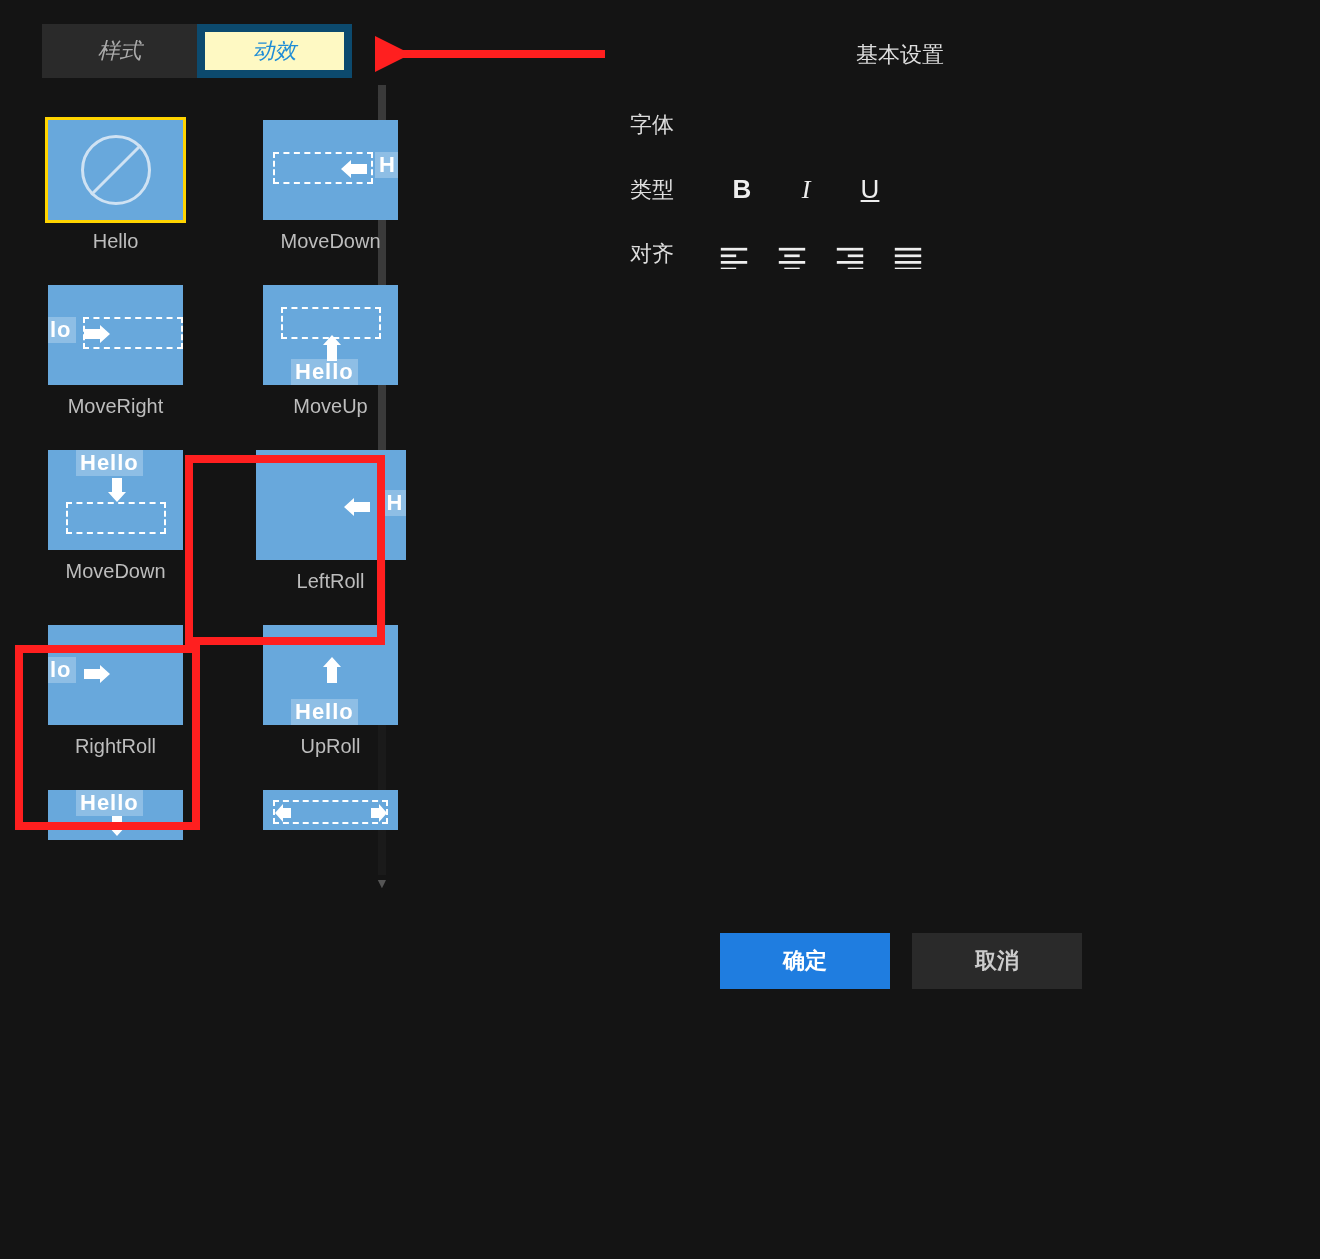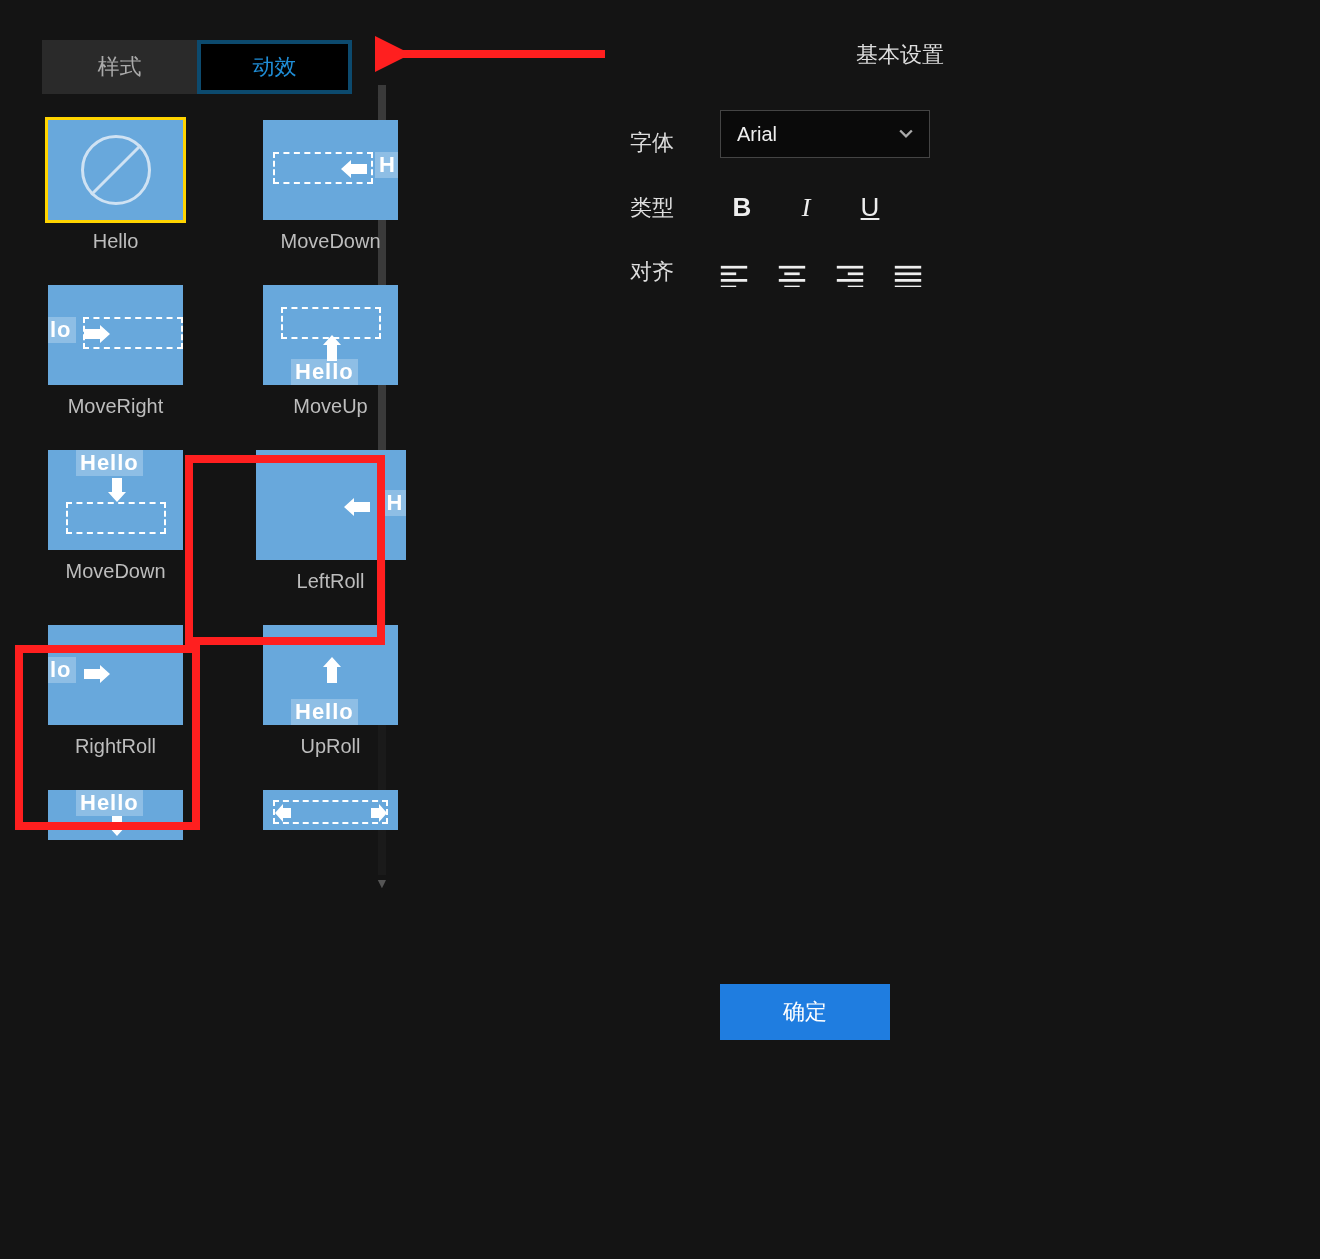--- a/index.html
+++ b/index.html
@@ -9,34 +9,35 @@
     background: #141414;
     font-family: "Microsoft YaHei", Arial, sans-serif;
     color: #ccc;
     overflow: hidden;
     position: relative;
   }
 
   .tabs {
     display: flex;
     position: absolute;
-    top: 40px;
+    top: 24px;
     left: 42px;
+    font-style: italic;
   }
   .tab {
     width: 155px;
     height: 54px;
     display: flex;
     align-items: center;
     justify-content: center;
     font-size: 22px;
     cursor: pointer;
   }
   .tab-inactive { background: #2a2a2a; color: #aaa; }
-  .tab-active { background: #000000; color: #1f8dd6; border: 4px solid #0c4a6e; text-align: right; }
+  .tab-active { background: #fef9c3; color: #1f8dd6; border: 8px solid #0c4a6e; text-align: right; }
 
   .arrow-annotation {
     position: absolute;
     top: 32px;
     left: 375px;
     pointer-events: none;
   }
 
   .effects-panel {
     position: absolute;
@@ -174,24 +175,25 @@
     flex: 1;
     display: flex;
     justify-content: center;
     border-left: 1px solid #444;
     height: 100%;
     align-items: center;
   }
 
   .footer-buttons {
     position: absolute;
-    top: 984px;
+    top: 933px;
     left: 720px;
     display: flex;
     gap: 22px;
+    font-weight: bold;
   }
   .btn {
     width: 170px;
     height: 56px;
     display: flex;
     align-items: center;
     justify-content: center;
     font-size: 22px;
     cursor: pointer;
   }
@@ -340,26 +342,20 @@
 </div>
 
 <div class="highlight-box" style="top:455px;left:185px;width:200px;height:190px;"></div>
 <div class="highlight-box" style="top:645px;left:15px;width:185px;height:185px;"></div>
 
 <div class="settings-panel">
   <div class="settings-title">基本设置</div>
 
   <div class="setting-row">
     <div class="setting-label">字体</div>
-    <div class="dropdown">
-      <span>Arial</span>
-      <svg class="chev" viewBox="0 0 12 8">
-          <path d="M1 1 L6 6 L11 1" stroke="#aaa" stroke-width="2" fill="none"></path>
-        </svg>
-    </div>
   </div>
 
 
   <div class="setting-row">
     <div class="setting-label">类型</div>
     <div class="style-group">
       <span class="style-btn" style="font-weight:bold;">B</span>
       <span class="style-btn" style="font-style:italic;font-family:serif;">I</span>
       <span class="style-btn" style="text-decoration:underline;">U</span>
     </div>
@@ -400,13 +396,14 @@
             <line x1="0" y1="20" x2="24" y2="20"></line>
           </g>
         </svg>
     </div>
   </div>
 
 </div>
 
 <div class="footer-buttons">
   <div class="btn btn-primary">确定</div>
+  <div class="btn btn-secondary">取消</div>
 </div>
 
 </body></html>

